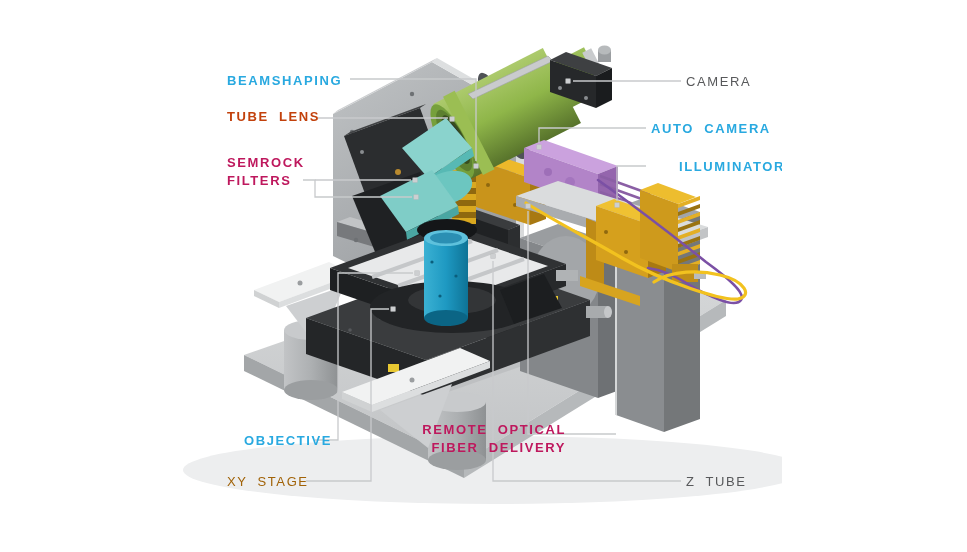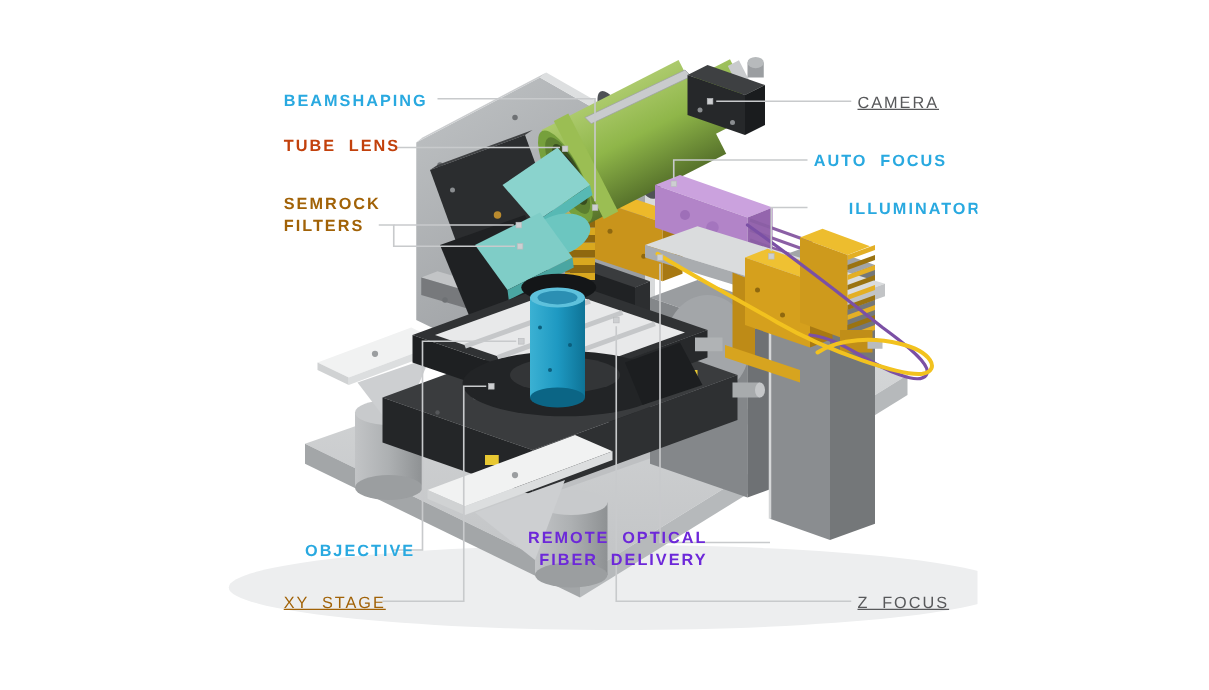--- a/index.html
+++ b/index.html
@@ -2,21 +2,21 @@
 <html><head>
 <meta charset="utf-8">
 <style>
   html,body{margin:0;padding:0;background:#ffffff;}
   .stage{position:relative;width:782px;height:552px;background:#ffffff;overflow:hidden;
          font-family:"Liberation Sans", sans-serif;}
   .scene{position:absolute;left:0;top:0;}
   .lbl{position:absolute;font-size:13px;font-weight:bold;letter-spacing:1.6px;word-spacing:5px;
        line-height:18px;white-space:pre-line;}
   .lbl.right{text-align:right;}
-  .lbl.thin{font-weight:normal;text-decoration:underline;}
+  .lbl.thin{font-weight:normal;}
 </style>
 </head>
 <body>
 
 <div class="stage">
 
 <svg class="scene" width="967" height="552" viewBox="0 0 967 552">
   <defs>
     <linearGradient id="gBase" x1="0" y1="250" x2="0" y2="475" gradientUnits="userSpaceOnUse">
       <stop offset="0" stop-color="#D8DADB"></stop>
@@ -287,24 +287,24 @@
     <rect x="614.8" y="202.8" width="4.5" height="4.5"></rect>
     <rect x="414.8" y="270.8" width="4.5" height="4.5"></rect>
     <rect x="390.8" y="306.8" width="4.5" height="4.5"></rect>
     <rect x="525.8" y="203.8" width="4.5" height="4.5"></rect>
     <rect x="490.8" y="253.8" width="4.5" height="4.5"></rect>
   </g>
 </svg>
 
 <div class="lbl" style="left: 227px; top: 72px; color: rgb(41, 169, 224);">BEAMSHAPING</div>
 <div class="lbl" style="left: 227px; top: 108px; color: #c2410c;">TUBE LENS</div>
-<div class="lbl" style="left: 227px; top: 154px; color: #a16207;">SEMROCK
+<div class="lbl" style="left: 227px; top: 154px; color: #be185d;">SEMROCK
 FILTERS</div>
 <div class="lbl thin" style="left: 686px; top: 73px; color: rgb(88, 89, 91);">CAMERA</div>
-<div class="lbl" style="left: 651px; top: 120px; color: rgb(41, 169, 224);">AUTO FOCUS</div>
+<div class="lbl" style="left: 651px; top: 120px; color: rgb(41, 169, 224);">AUTO CAMERA</div>
 <div class="lbl" style="left: 651px; top: 158px; color: rgb(41, 169, 224); margin-left: 28px;">ILLUMINATOR</div>
 <div class="lbl" style="left: 244px; top: 432px; color: rgb(41, 169, 224); text-align: center;">OBJECTIVE</div>
 <div class="lbl thin" style="left: 227px; top: 473px; color: #a16207;">XY STAGE</div>
-<div class="lbl right" style="right: 216px; top: 421px; color: #6d28d9;">REMOTE OPTICAL
+<div class="lbl right" style="right: 216px; top: 421px; color: #be185d;">REMOTE OPTICAL
 FIBER DELIVERY</div>
-<div class="lbl thin" style="left: 686px; top: 473px; color: rgb(88, 89, 91);">Z FOCUS</div>
+<div class="lbl thin" style="left: 686px; top: 473px; color: rgb(88, 89, 91);">Z TUBE</div>
 
 </div>
 
 </body></html>

